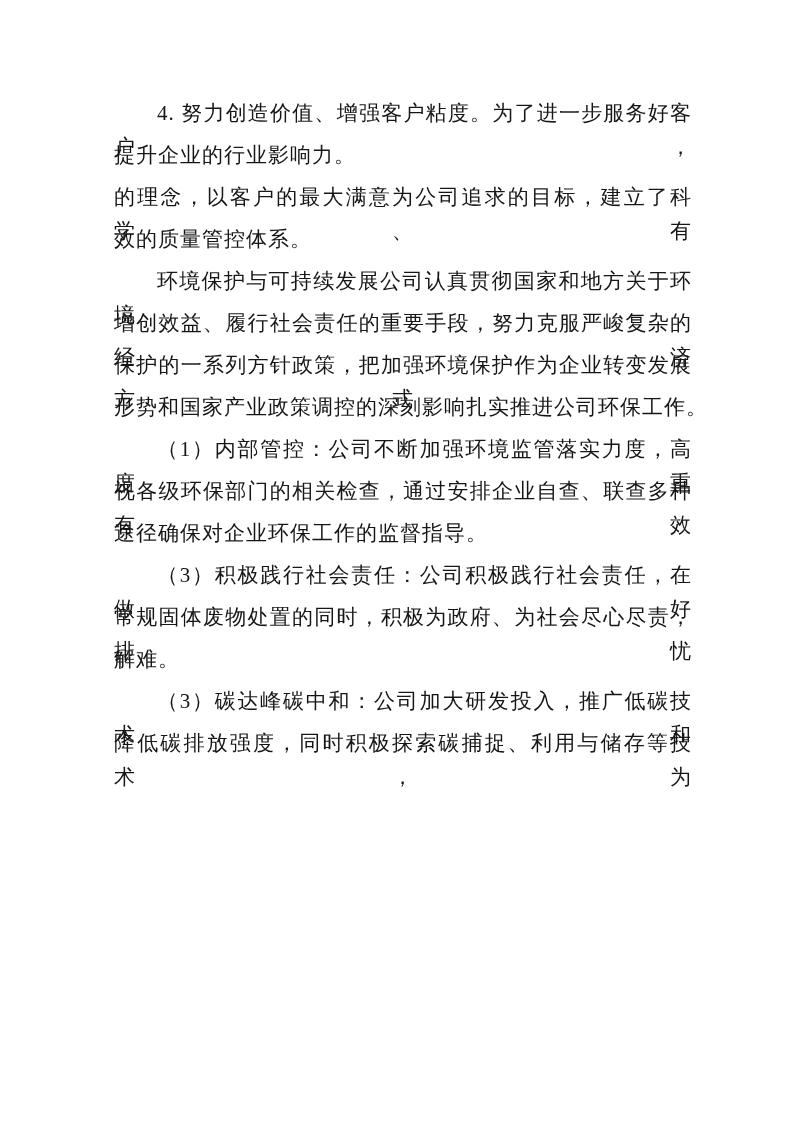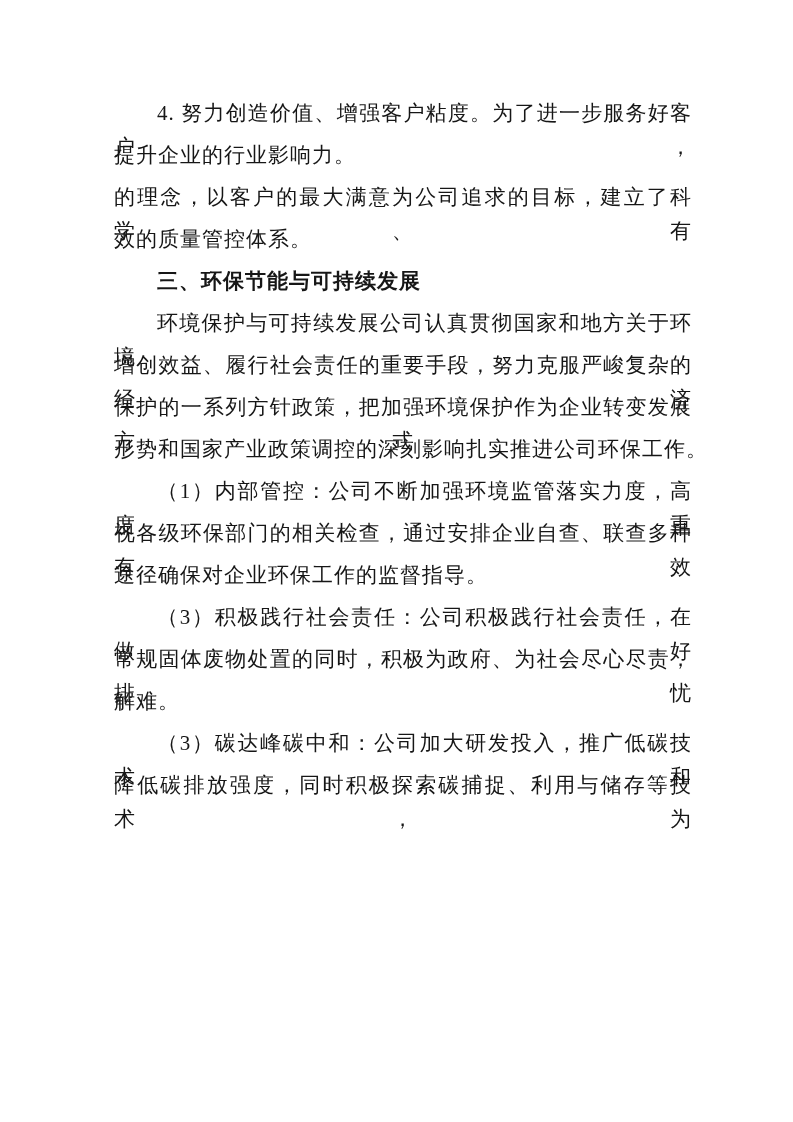--- a/index.html
+++ b/index.html
@@ -50,23 +50,20 @@
 <div class="page">
   <div class="doc-content" style="color: rgb(22, 22, 22);">
       <div class="para body">
         <div class="line indent justify">4. 努力创造价值、增强客户粘度。为了进一步服务好客户，</div>
         <div class="line">提升企业的行业影响力。</div>
       </div>
       <div class="para body">
         <div class="line justify">的理念，以客户的最大满意为公司追求的目标，建立了科学、有</div>
         <div class="line">效的质量管控体系。</div>
       </div>
-      <div class="para heading">
-        <div class="line indent">三、环保节能与可持续发展</div>
-      </div>
       <div class="para body">
         <div class="line indent justify">环境保护与可持续发展公司认真贯彻国家和地方关于环境</div>
         <div class="line justify">增创效益、履行社会责任的重要手段，努力克服严峻复杂的经济</div>
         <div class="line justify">保护的一系列方针政策，把加强环境保护作为企业转变发展方式、</div>
         <div class="line">形势和国家产业政策调控的深刻影响扎实推进公司环保工作。</div>
       </div>
       <div class="para body">
         <div class="line indent justify">（1）内部管控：公司不断加强环境监管落实力度，高度重</div>
         <div class="line justify">视各级环保部门的相关检查，通过安排企业自查、联查多种有效</div>
         <div class="line">途径确保对企业环保工作的监督指导。</div>

